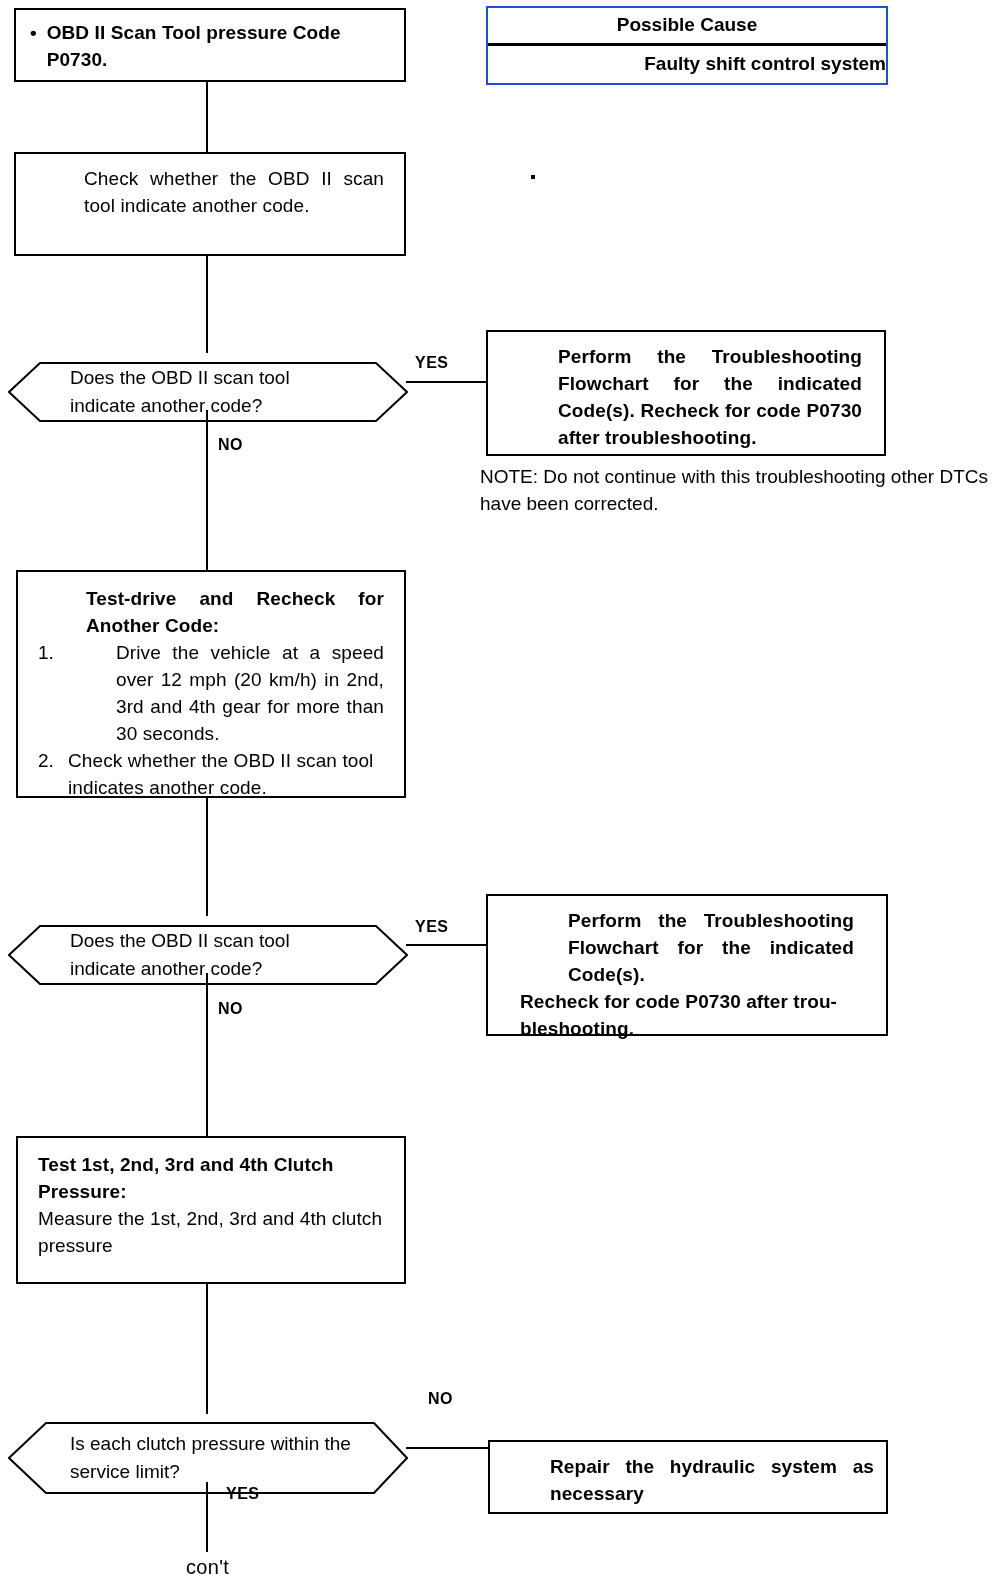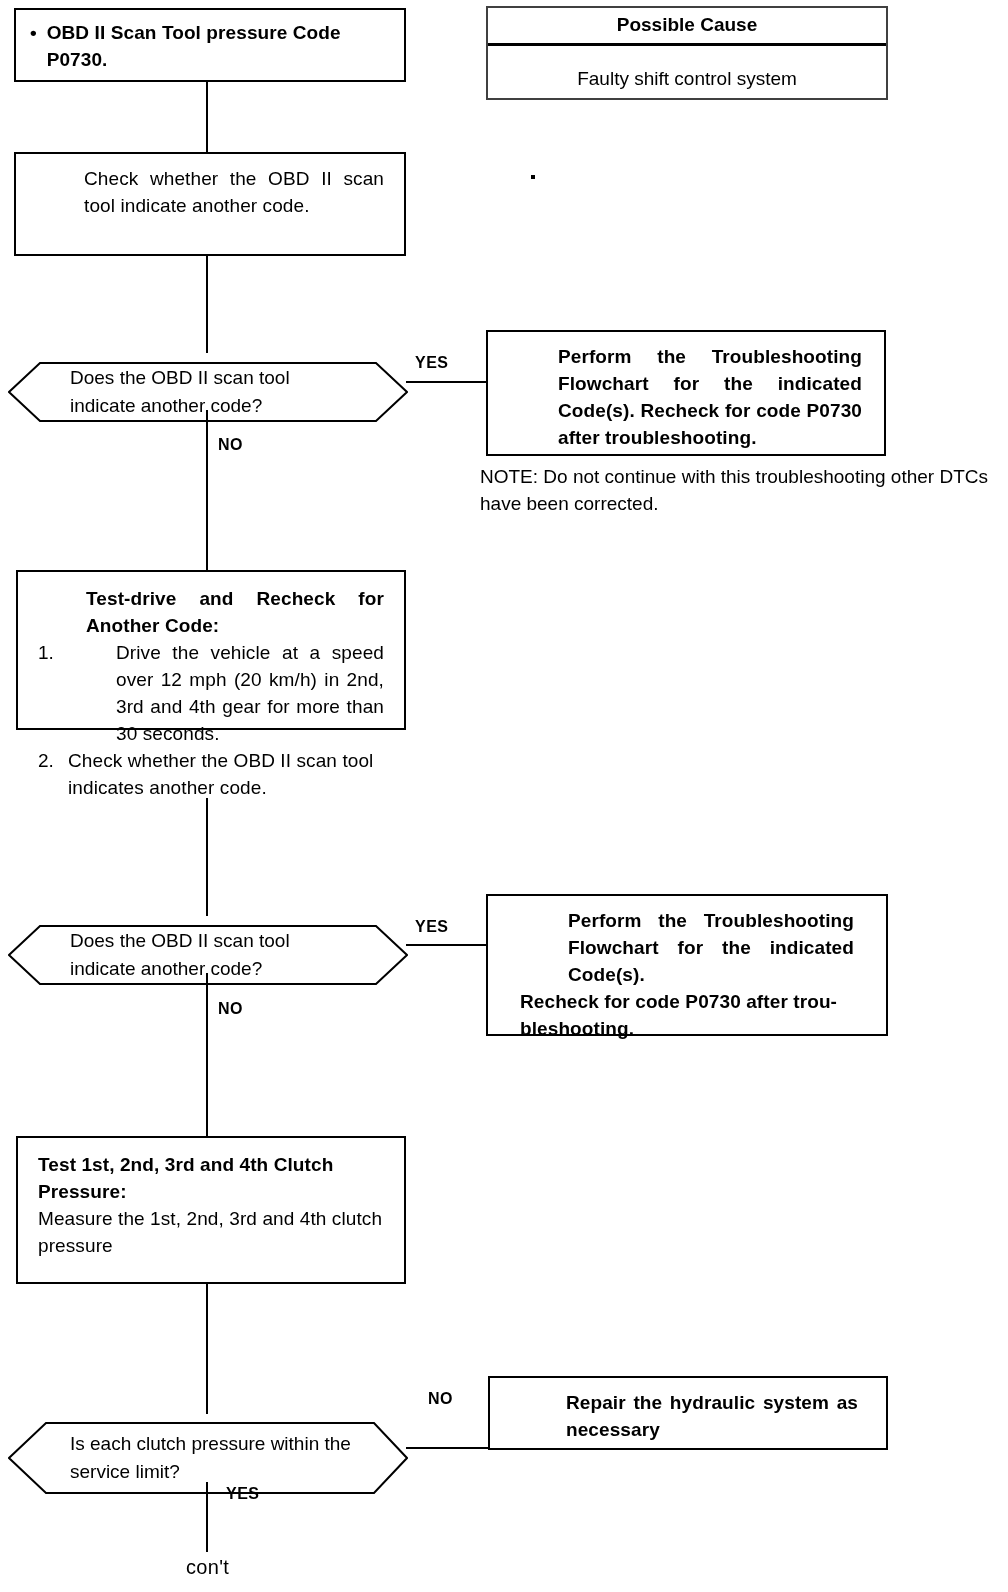--- a/index.html
+++ b/index.html
@@ -68,35 +68,35 @@
     padding-left: 62px;
     padding-right: 50px;
     font-size: 19px;
     line-height: 1.45;
     white-space: pre-line;
   }
 
   
   .pc-table {
     position: absolute;
-    border: 2px solid #404040;
+    border: 2px solid #1d4ed8;
     background: #fff;
   }
   .pc-head {
     text-align: center;
     font-weight: bold;
     font-size: 19px;
     padding: 6px 0 7px;
     border-bottom: 3px solid #000;
   }
   .pc-row {
-    text-align: center;
-    font-weight: normal;
-    font-size: 19px;
-    padding: 22px 0 8px;
+    text-align: right;
+    font-weight: bold;
+    font-size: 19px;
+    padding: 7px 0 8px;
   }
 
   
   .free {
     position: absolute;
     font-size: 19px;
     line-height: 1.42;
     white-space: pre-line;
   }
   .speck {
@@ -162,21 +162,21 @@
 
   <div class="vline" style="left:206px; top:410px; height:162px;"></div>
   <div class="branch-label" style="left:218px; top:436px;">NO</div>
 
   <div class="box" style="left:486px; top:330px; width:400px; height:126px; padding:12px 22px;">
     <div class="txt bold just">Perform the Troubleshooting Flowchart for the indicated Code(s). Recheck for code P0730 after troubleshooting.</div>
   </div>
 
   <div class="free" style="left:480px; top:464px; width:520px;">NOTE: Do not continue with this troubleshooting other DTCs have been corrected.</div>
 
-  <div class="box" style="left:16px; top:570px; width:390px; height:160px; padding:14px 20px 10px;">
+  <div class="box" style="left:16px; top:570px; width:390px; height:228px; padding:14px 20px 10px;">
     <div class="txt bold just">Test-drive and Recheck for Another Code:</div>
     <div class="num-row">
       <span class="n">1.</span>
       <span class="txt just">Drive the vehicle at a speed over 12 mph (20 km/h) in 2nd, 3rd and 4th gear for more than 30 seconds.</span>
     </div>
     <div class="num-row">
       <span class="n">2.</span>
       <span class="txt">Check whether the OBD II scan tool indicates another code.</span>
     </div>
   </div>
@@ -214,19 +214,19 @@
     </svg>
     <div class="hex-text">Is each clutch pressure within the service limit?</div>
   </div>
 
   <div class="hline" style="left:406px; top:1447px; width:82px;"></div>
   <div class="branch-label" style="left:428px; top:1390px;">NO</div>
 
   <div class="vline" style="left:206px; top:1482px; height:70px;"></div>
   <div class="branch-label" style="left:226px; top:1485px;">YES</div>
 
-  <div class="box" style="left:488px; top:1376px; width:400px; height:74px; padding:12px 28px;">
+  <div class="box" style="left:488px; top:1440px; width:400px; height:74px; padding:12px 12px;">
     <div class="txt bold just">Repair the hydraulic system as necessary</div>
   </div>
 
   <div class="cont-label" style="left:186px; top:1556px;">con't</div>
 
 </div>
 
 </body></html>

